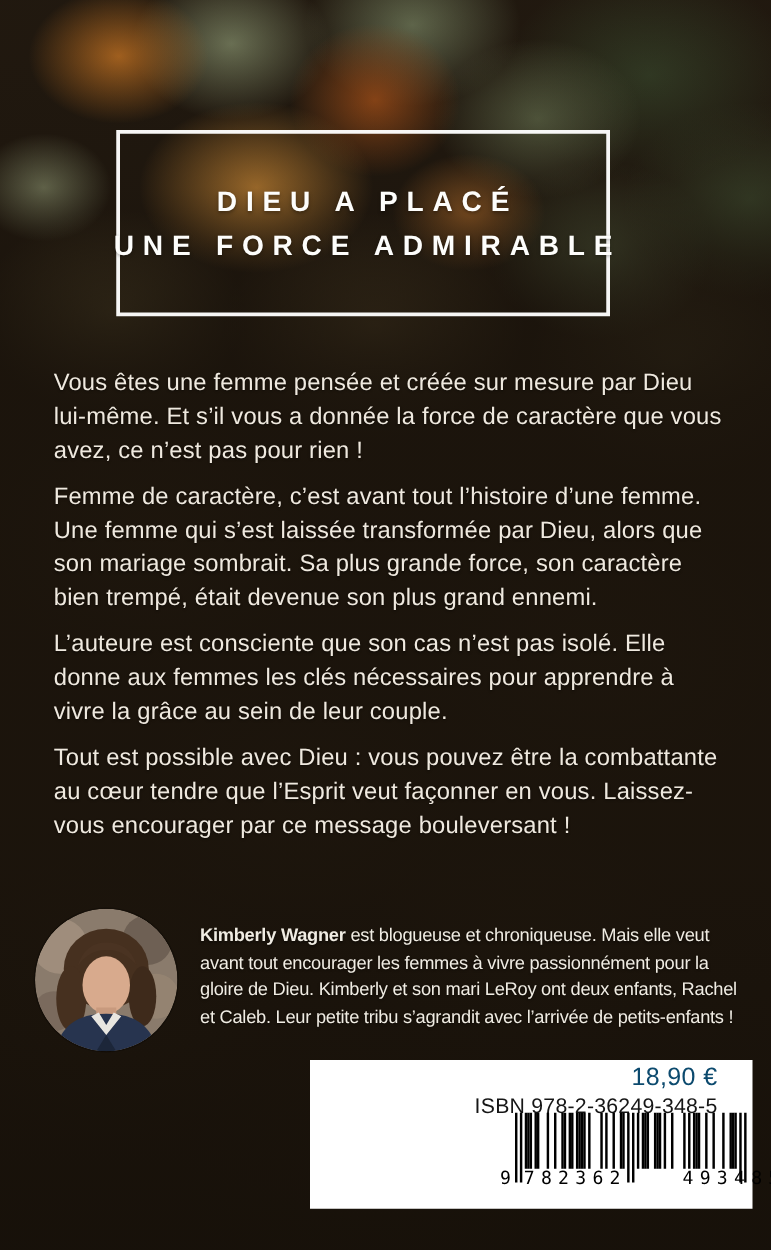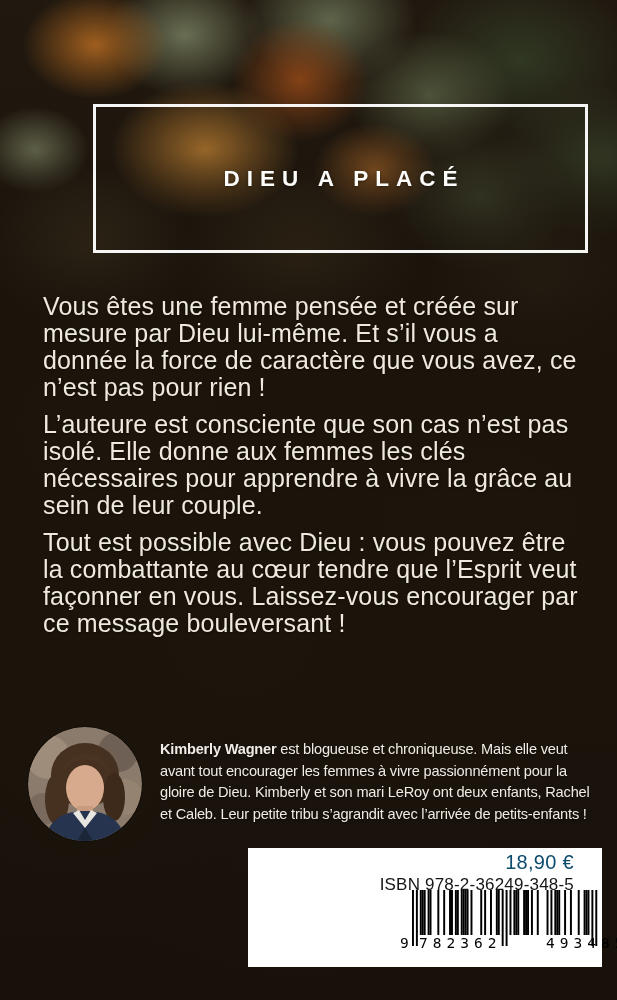--- a/index.html
+++ b/index.html
@@ -39,33 +39,33 @@
       rgba(18,13,7,.18) 0px,
       rgba(18,13,7,.30) 150px,
       rgba(22,16,9,.60) 245px,
       rgba(26,19,11,.86) 320px,
       rgba(26,19,11,.88) 700px,
       rgba(22,16,9,.92) 1000px);
   }
   .content{position:absolute;inset:0;z-index:2;}
   
   .quote-box{
-    position:absolute;left:93px;top:104px;width:495px;height:149px;
+    position:absolute;left:93px;top:104px;width:395px;height:149px;
     box-sizing:border-box;border:3px solid rgba(255,255,255,.96);
     display:flex;flex-direction:column;justify-content:center;align-items:center;
   }
   .quote-line{
     color:#fdfdfb;font-size:22.5px;font-weight:bold;line-height:35px;
     letter-spacing:7px;padding-left:7px;white-space:nowrap;
     text-shadow:0 1px 3px rgba(0,0,0,.35);
   }
   
   .synopsis{position:absolute;left:43px;top:293px;width:540px;}
   .para{
-    margin:0 0 10px 0;color:#efe9df;font-size:25px;line-height:27px;
+    margin:0 0 10px 0;color:#efe9df;font-size:19px;line-height:27px;
     letter-spacing:.15px;text-shadow:0 1px 2px rgba(0,0,0,.45);
   }
   
   .avatar{
     position:absolute;left:28px;top:727px;width:114px;height:114px;border-radius:50%;
     overflow:hidden;box-shadow:0 0 0 1px rgba(0,0,0,.25);
   }
   .avatar svg{display:block;}
   .bio{
     position:absolute;left:160px;top:739px;width:444px;margin:0;
@@ -99,24 +99,26 @@
 </head>
 <body>
 
 <div class="page">
   <div class="bg"></div>
 
   <div class="content">
 
     <div class="quote-box">
       <div class="quote-line">DIEU A PLACÉ</div>
+      <div class="quote-line">UNE FORCE ADMIRABLE</div>
     </div>
 
     <div class="synopsis">
       <p class="para">Vous êtes une femme pensée et créée sur mesure par Dieu lui-même. Et s’il vous a donnée la force de caractère que vous avez, ce n’est pas pour rien !</p>
+      <p class="para">Femme de caractère, c’est avant tout l’histoire d’une femme. Une femme qui s’est laissée transformée par Dieu, alors que son mariage sombrait. Sa plus grande force, son caractère bien trempé, était devenue son plus grand ennemi.</p>
       <p class="para">L’auteure est consciente que son cas n’est pas isolé. Elle donne aux femmes les clés nécessaires pour apprendre à vivre la grâce au sein de leur couple.</p>
       <p class="para">Tout est possible avec Dieu : vous pouvez être la combattante au cœur tendre que l’Esprit veut façonner en vous. Laissez-vous encourager par ce message bouleversant !</p>
     </div>
 
     <div class="avatar">
       <svg width="114" height="114" viewBox="0 0 114 114">
         <defs>
             <clipPath id="c">
               <circle cx="57" cy="57" r="57"></circle>
             </clipPath>

